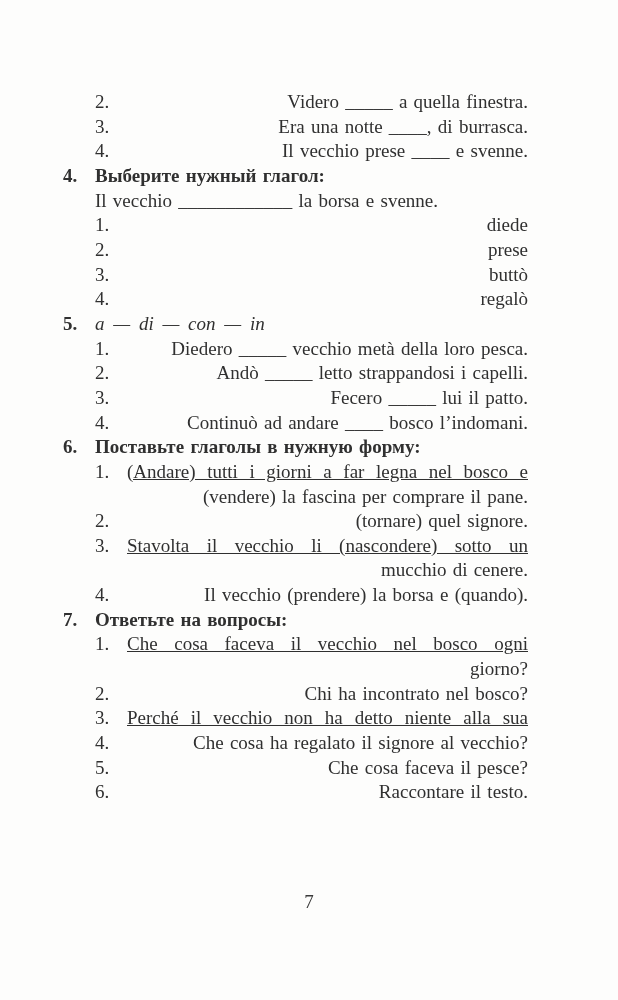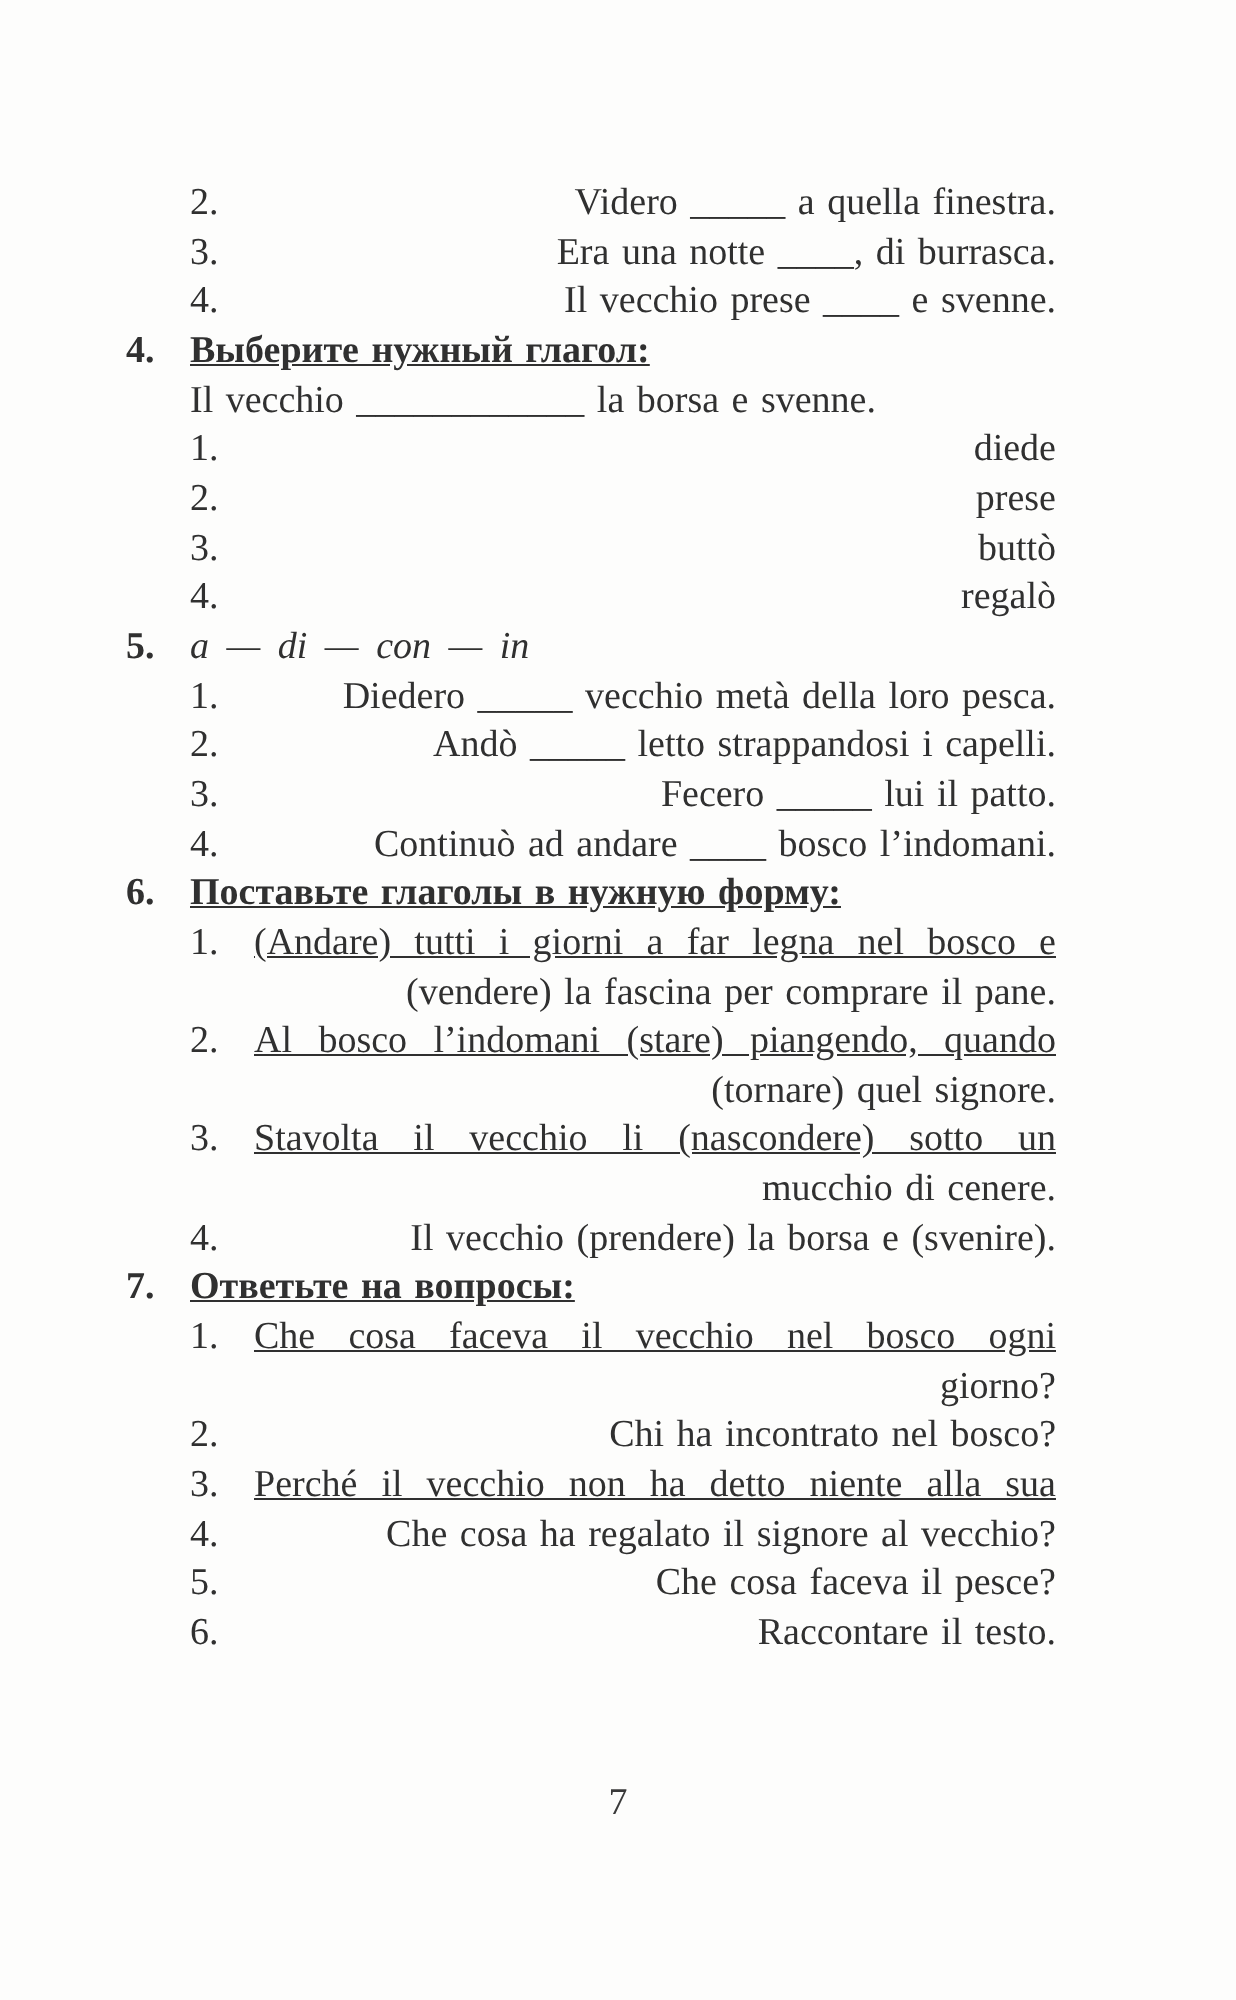--- a/index.html
+++ b/index.html
@@ -37,21 +37,20 @@
     width: 32px;
     flex: 0 0 32px;
     font-weight: bold;
   }
   .sec-body {
     flex: 1 1 auto;
     min-width: 0;
   }
   .sec-title {
     font-weight: bold;
-    text-decoration: underline;
   }
   .lead {
     font-weight: normal;
   }
   .lead.italic {
     font-style: italic;
     word-spacing: 4px;
   }
   .item {
     display: flex;
@@ -175,35 +174,34 @@
           <div class="item">
             <div class="item-num">1.</div>
             <div class="item-lines">
               <div class="line fill">(Andare) tutti i giorni a far legna nel bosco e</div>
               <div class="line">(vendere) la fascina per comprare il pane.</div>
             </div>
           </div>
           <div class="item">
             <div class="item-num">2.</div>
             <div class="item-lines">
-              <div class="line fill">Al bosco l’indomani (stare) piangendo, quando</div>
               <div class="line">(tornare) quel signore.</div>
             </div>
           </div>
           <div class="item">
             <div class="item-num">3.</div>
             <div class="item-lines">
               <div class="line fill">Stavolta il vecchio li (nascondere) sotto un</div>
               <div class="line">mucchio di cenere.</div>
             </div>
           </div>
           <div class="item">
             <div class="item-num">4.</div>
             <div class="item-lines">
-              <div class="line">Il vecchio (prendere) la borsa e (svenire).</div>
+              <div class="line">Il vecchio (prendere) la borsa e (quando).</div>
             </div>
           </div>
         </div>
       </div>
       <div class="sec">
         <div class="sec-num">7.</div>
         <div class="sec-body">
           <div class="sec-title">Ответьте на вопросы:</div>
           <div class="item">
             <div class="item-num">1.</div>

